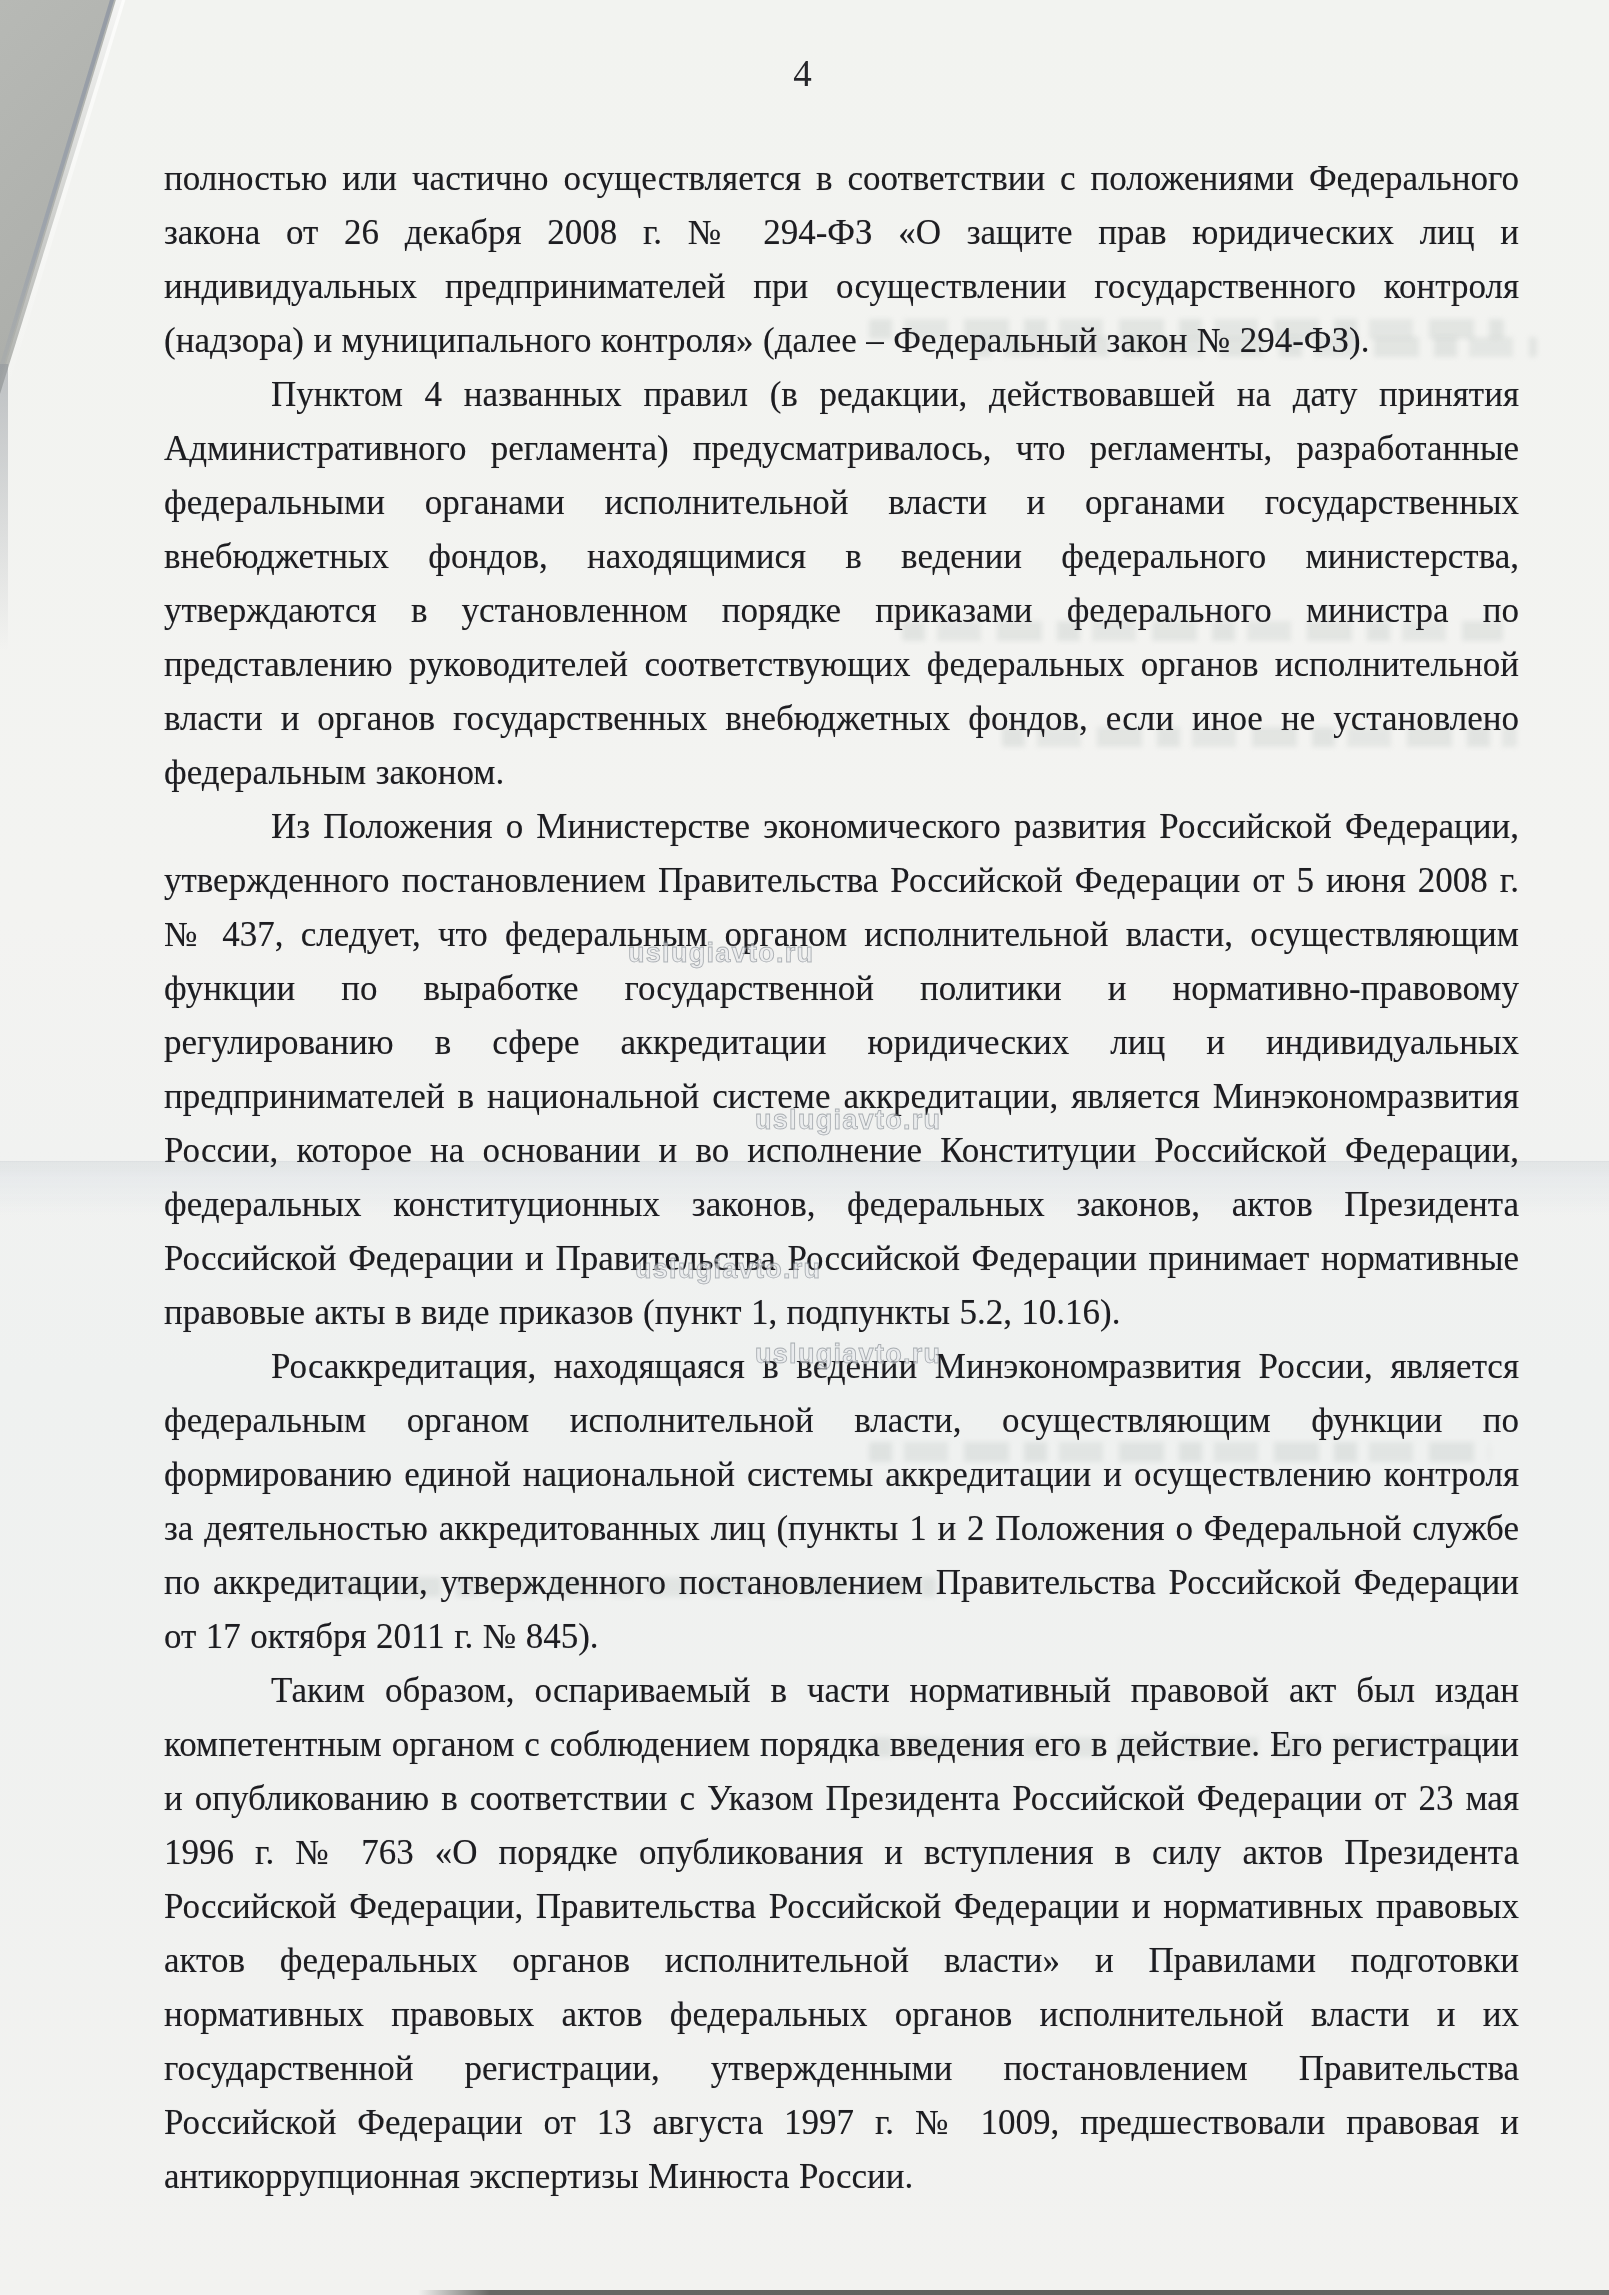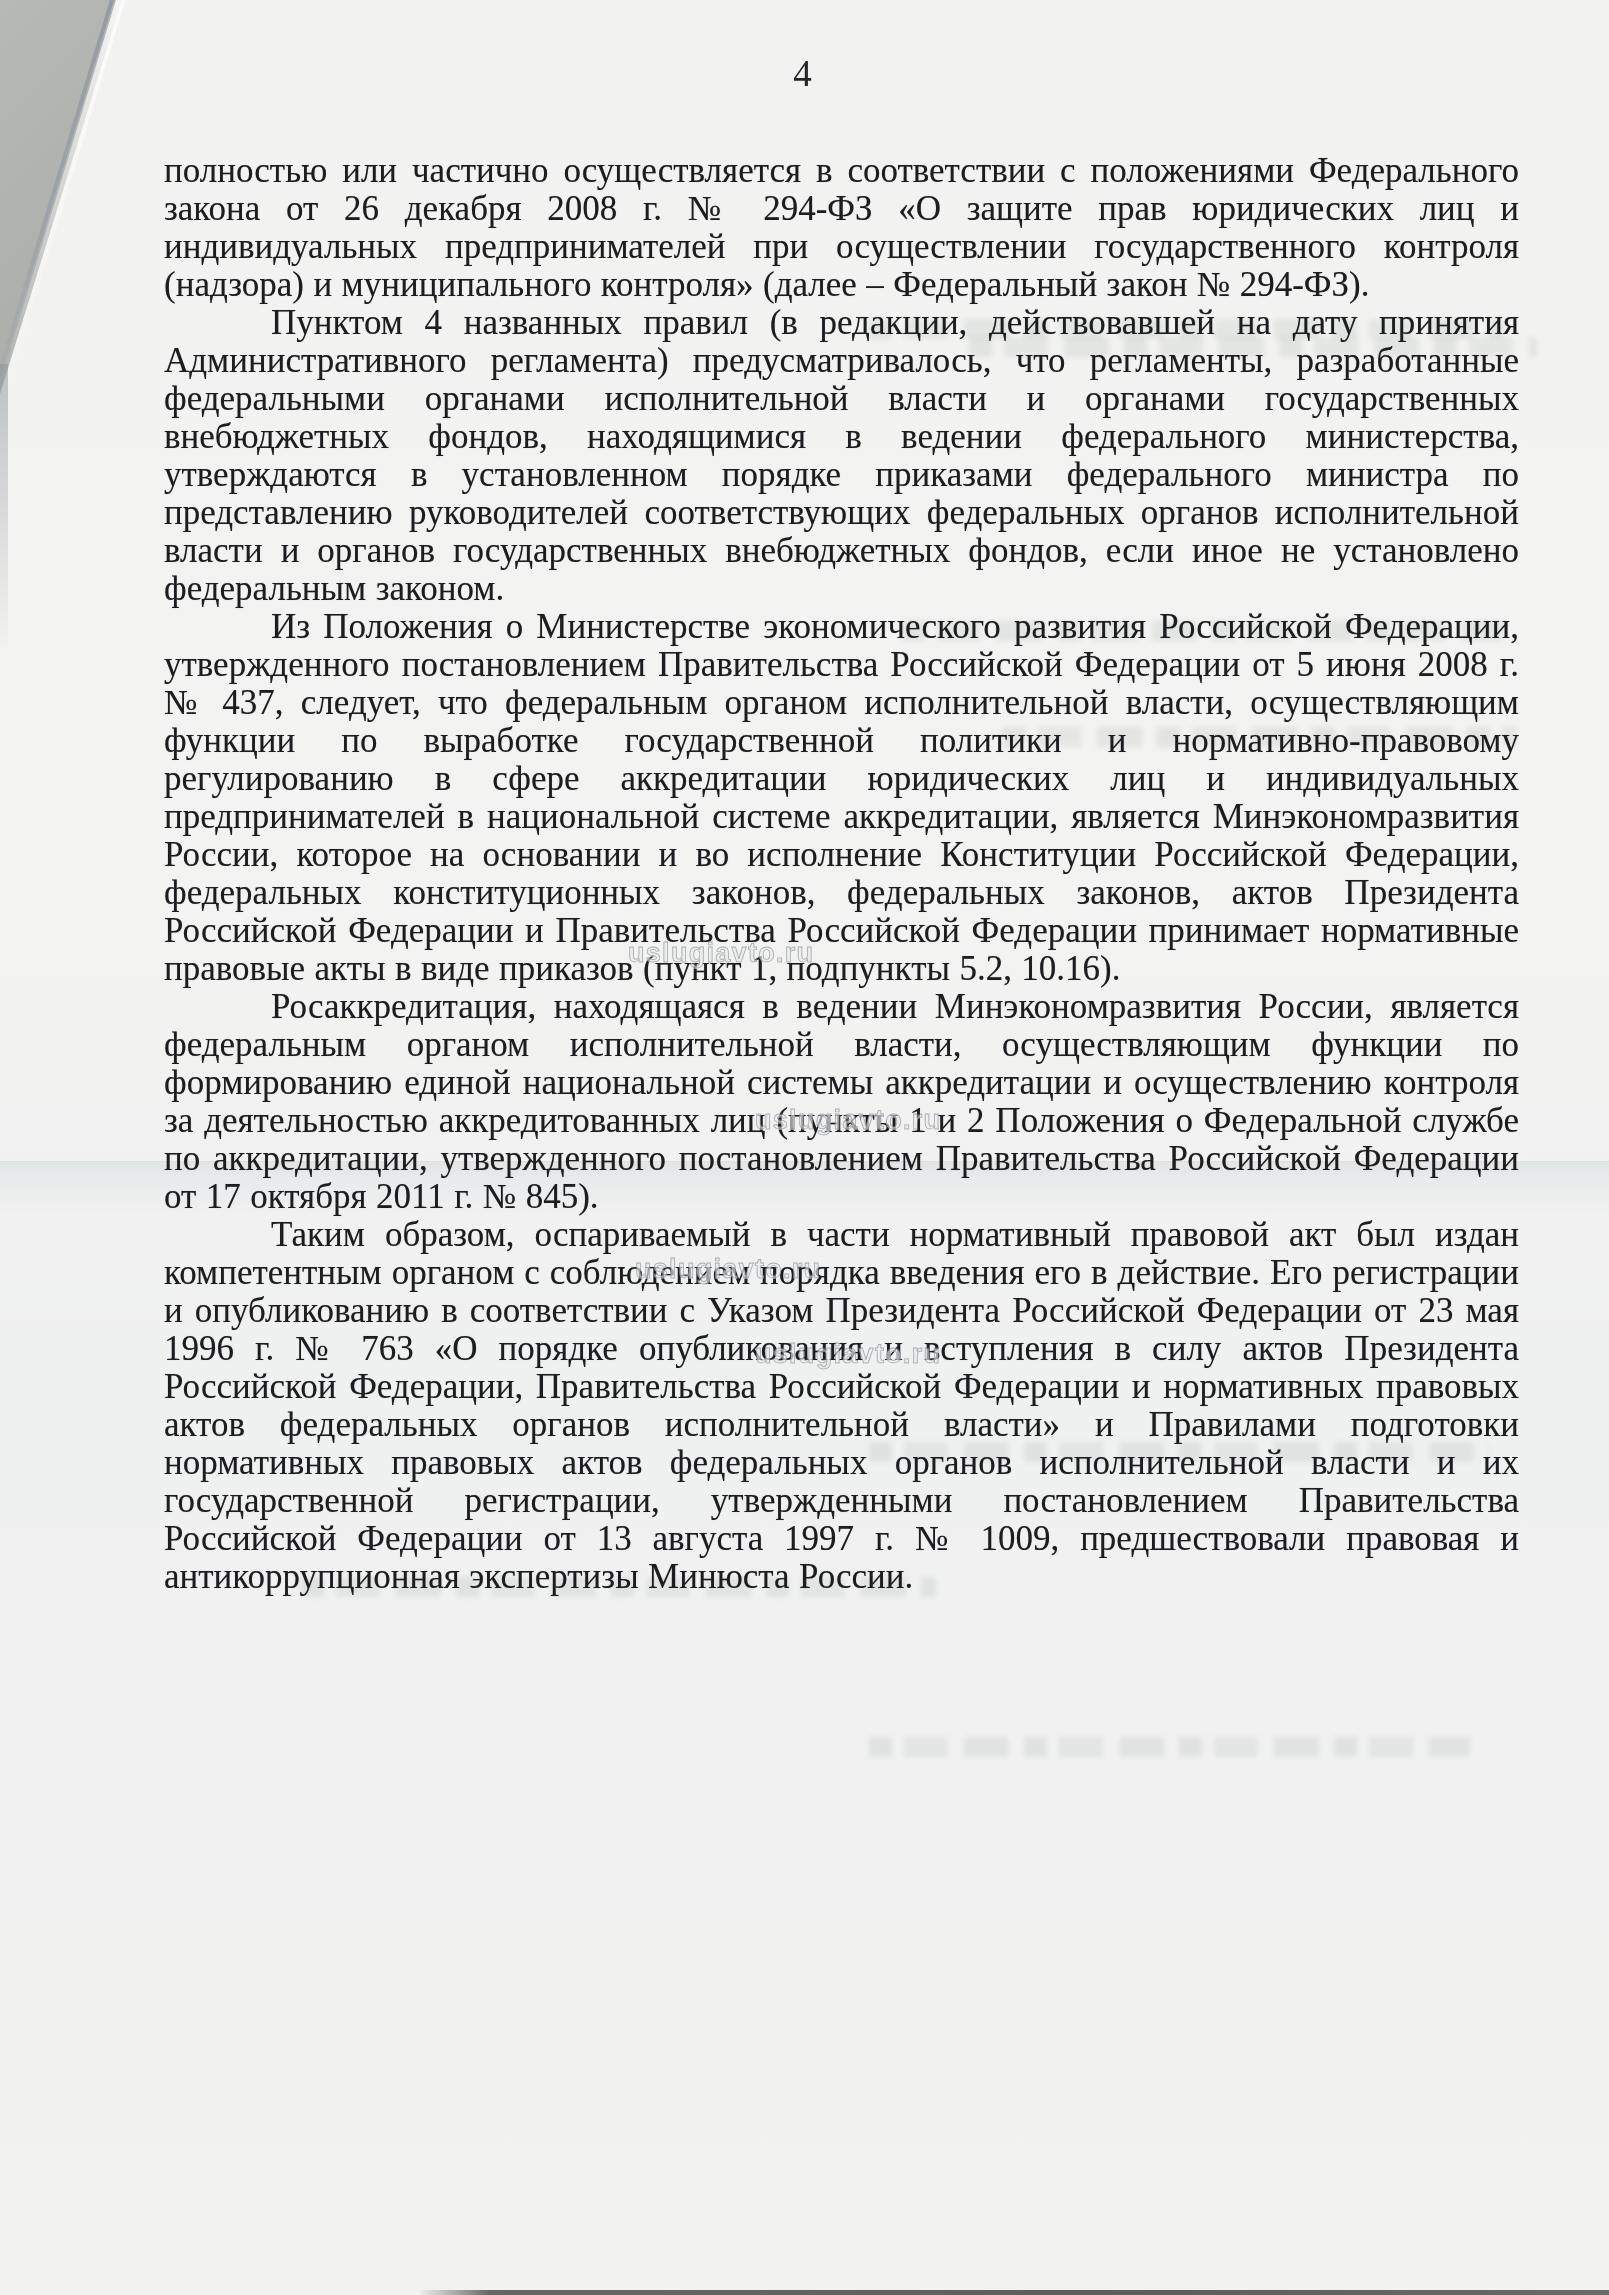--- a/index.html
+++ b/index.html
@@ -42,21 +42,21 @@
     position:absolute; left:0; top:1161px; width:100%; height:53px;
     background:linear-gradient(180deg, rgba(120,135,152,.12) 0%, rgba(196,206,218,.20) 30%, rgba(196,206,218,.10) 70%, rgba(196,206,218,0) 100%);
     border-top:1.3px solid rgba(125,138,155,.16);
   }
   .page-number {
     position:absolute; left:769px; top:52px; width:67px;
     text-align:center; font-size:37px; color:#26262a;
   }
   .text-block {
     position:absolute; left:164px; top:152px; width:1355px;
-    font-size:35px; line-height:38px; color:#1d1d21;
+    font-size:35px; line-height:54px; color:#1d1d21;
     text-align:justify; word-spacing:0.7px;
     text-shadow:0 0 0.7px rgba(20,20,25,.38);
   }
   .text-block p { margin:0; text-indent:107px; }
   .text-block p.continued { text-indent:0; }
   .watermark {
     position:absolute; white-space:nowrap;
     font-family:"Liberation Sans","DejaVu Sans",sans-serif;
     font-weight:bold; font-size:27px; letter-spacing:1.3px;
     color:rgba(205,210,214,.30);

